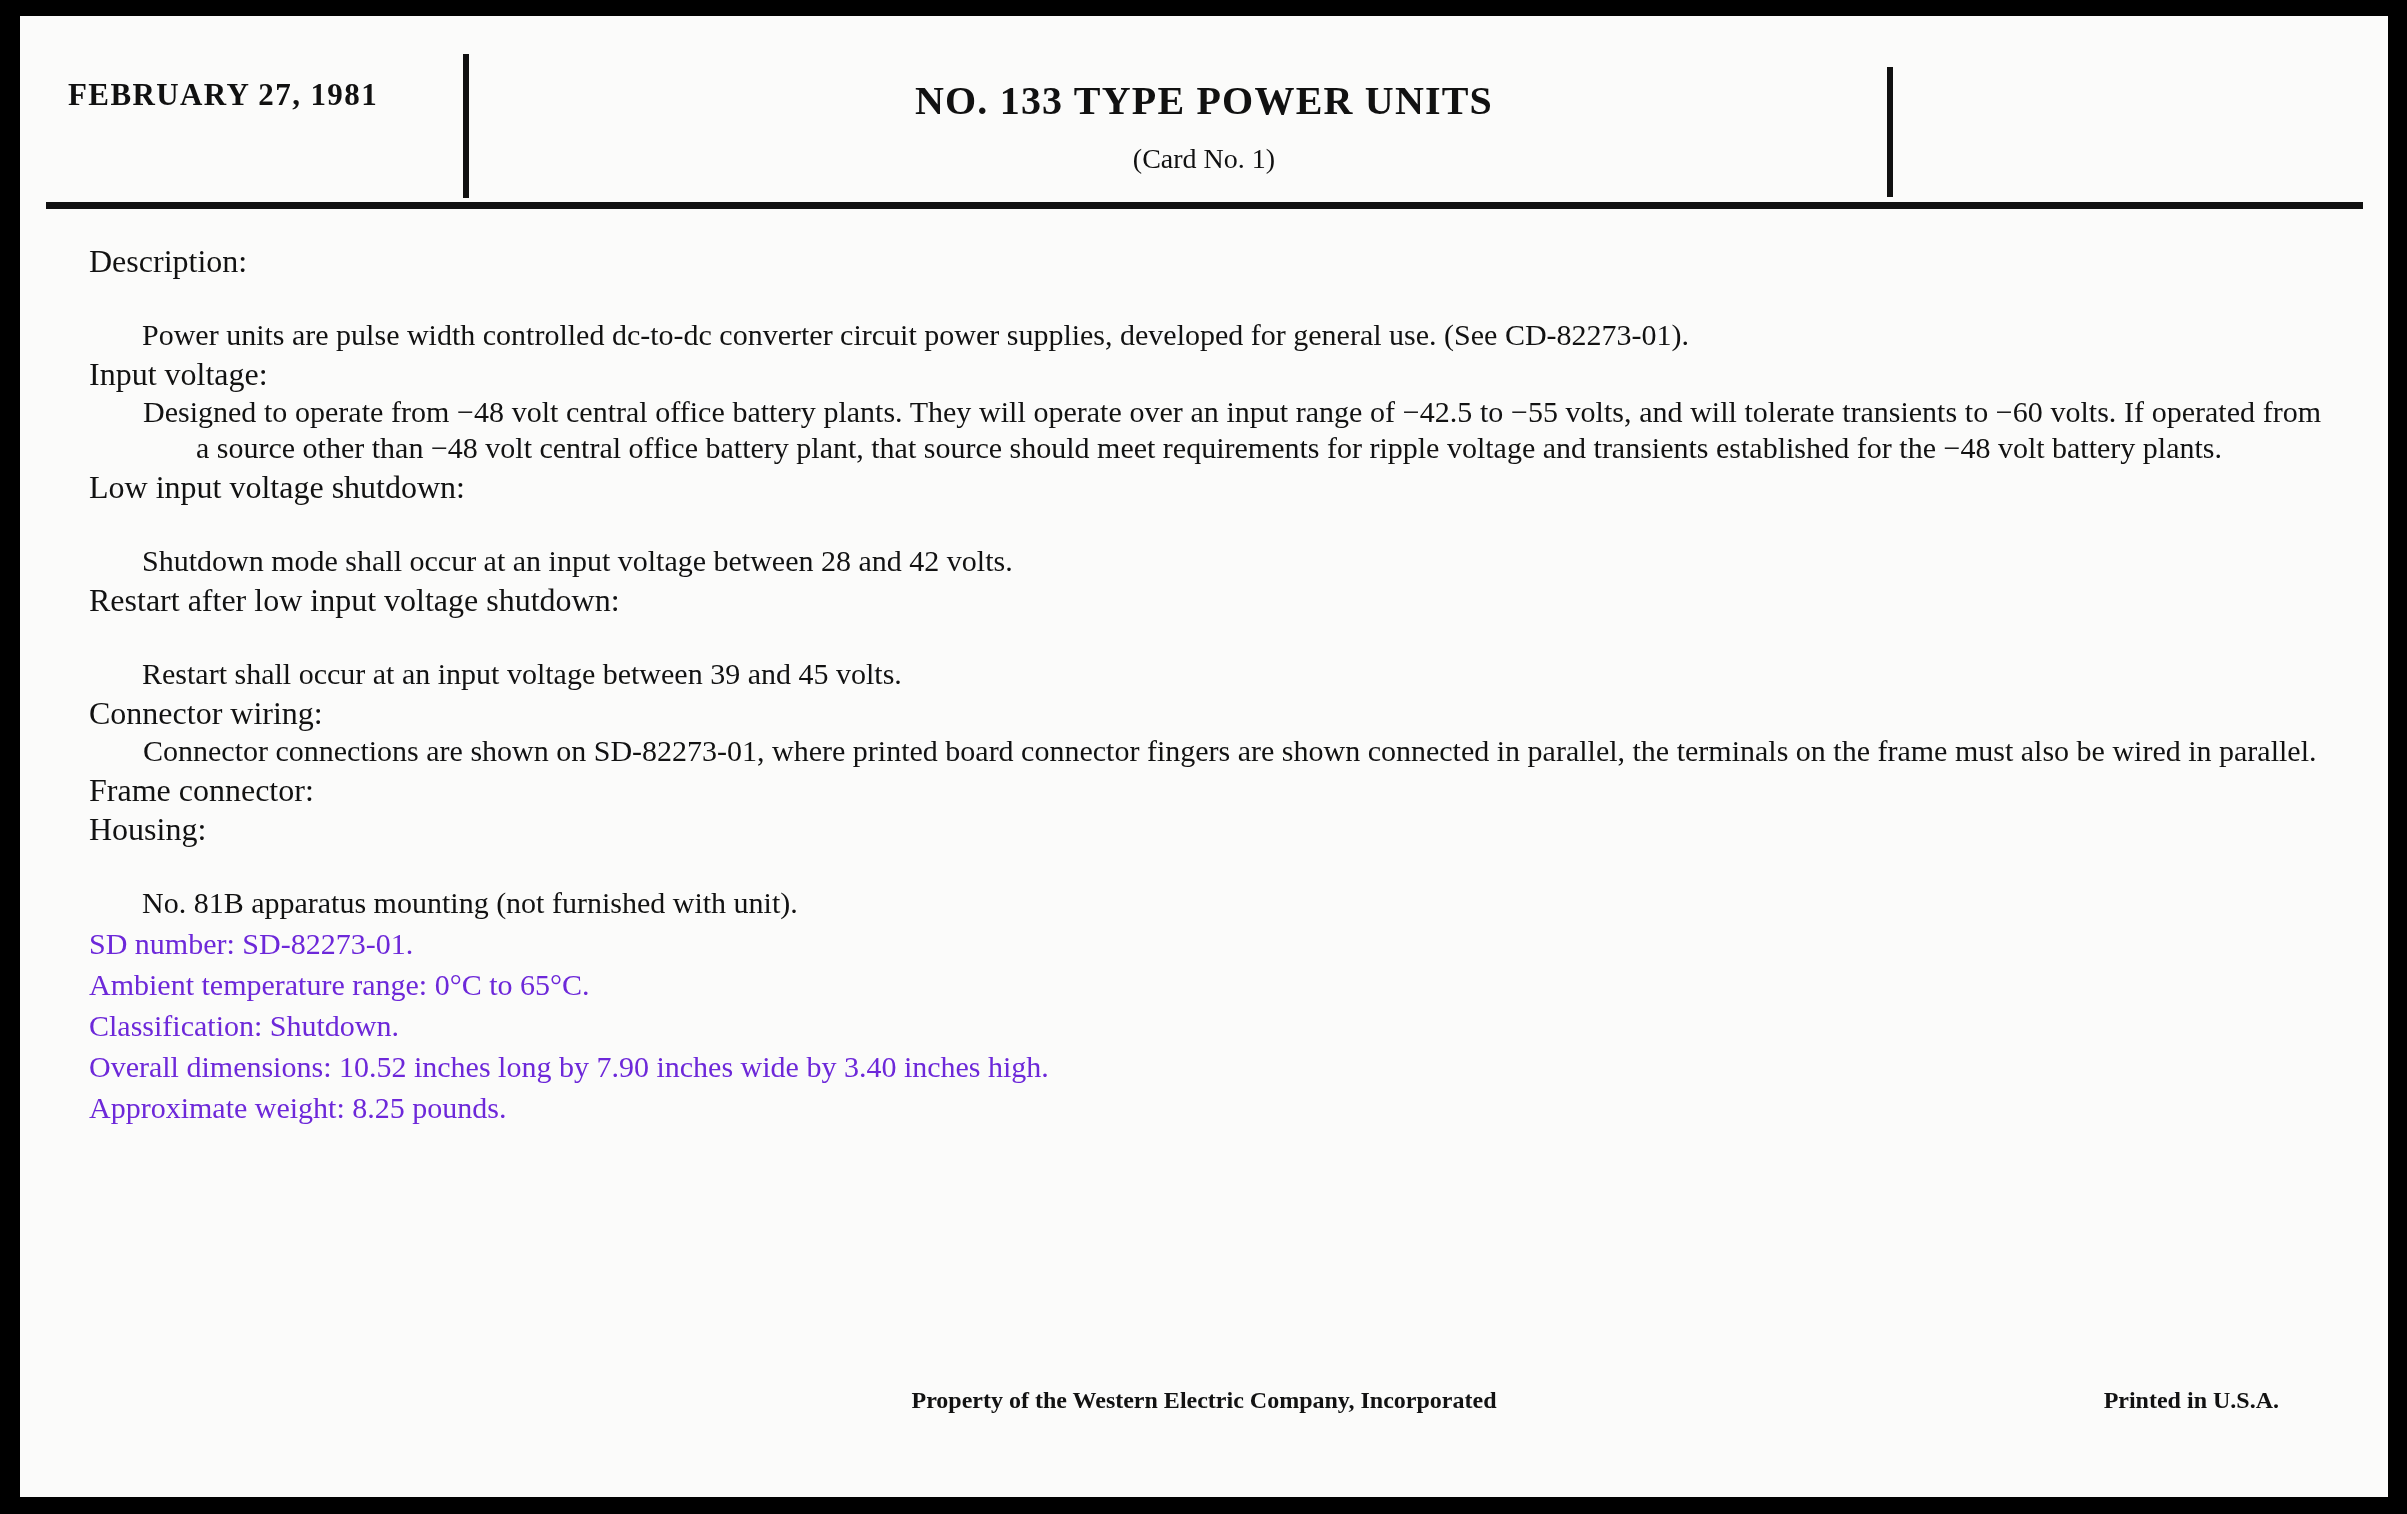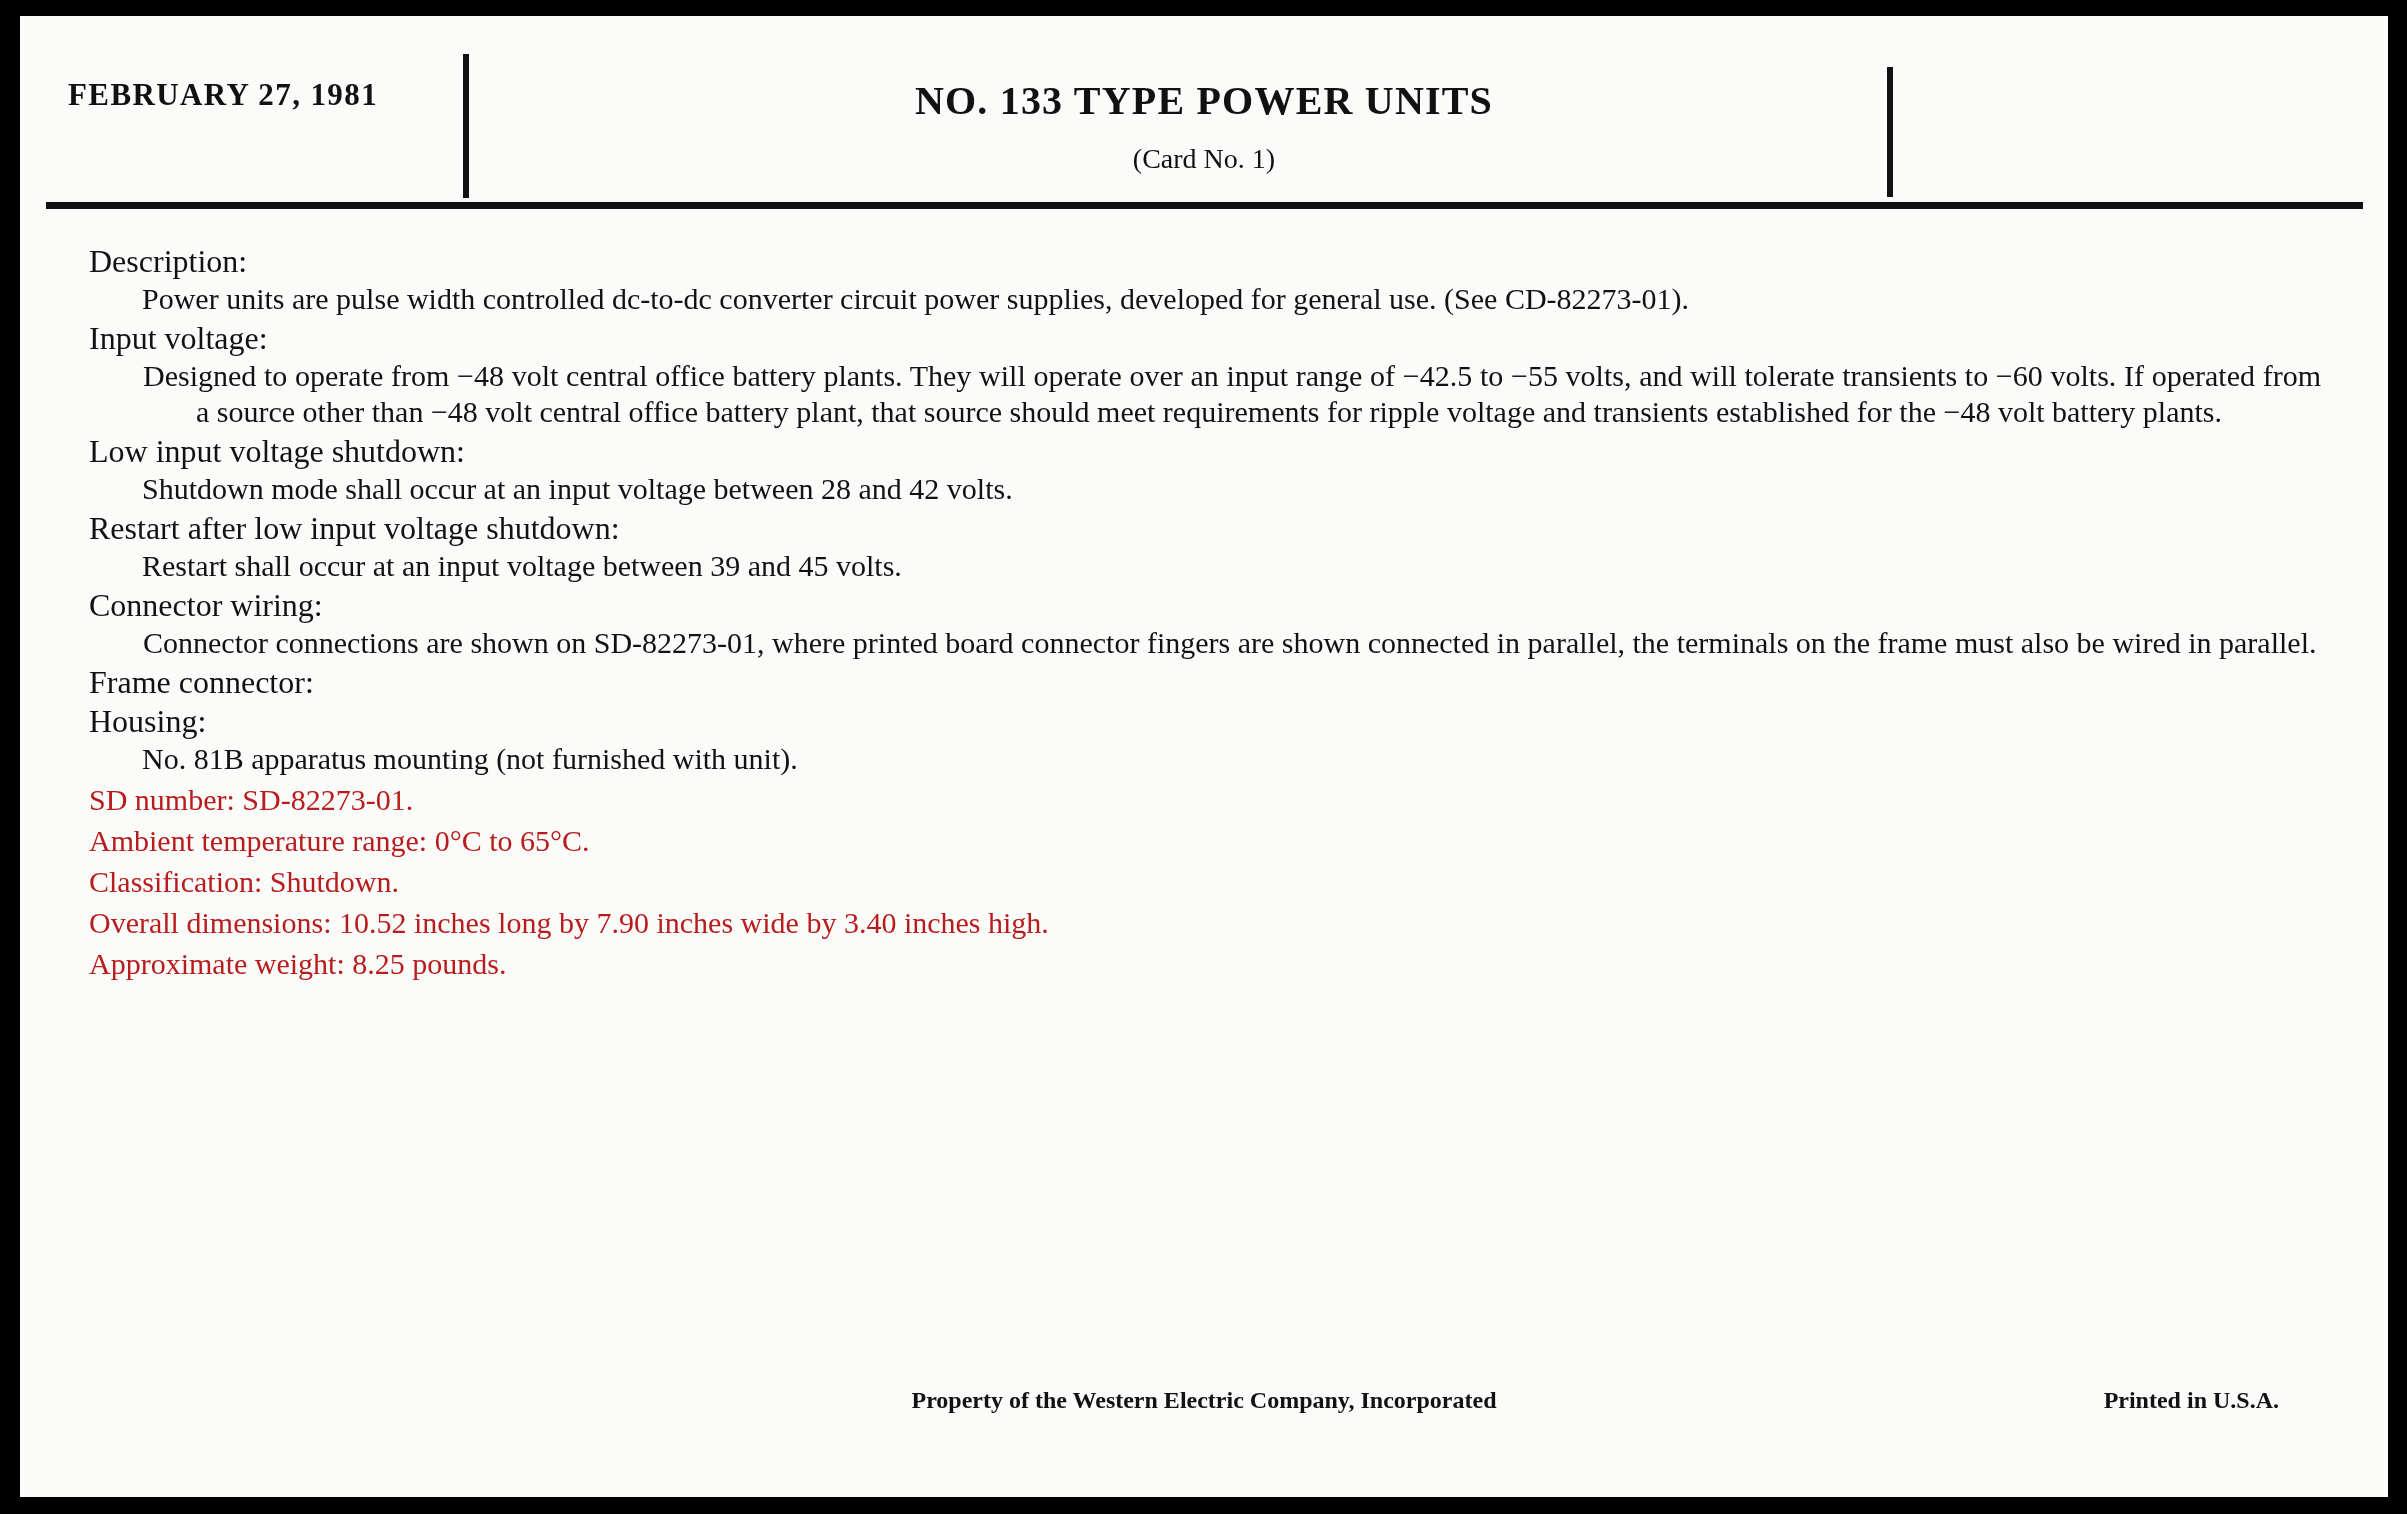--- a/index.html
+++ b/index.html
@@ -120,26 +120,27 @@
     padding-left: 53px;
     text-indent: 0;
     margin-bottom: 2px;
   }
   .detail.hang {
     padding-left: 107px;
     text-indent: -53px;
   }
   .detail.nojust {
     text-align: left;
+    margin-top: 36px;
   }
   .simple-line {
     font-family: "Liberation Serif", serif;
     font-size: 30px;
     line-height: 41px;
-    color: #b91c1c;
+    color: #6d28d9;
   }
   
   .footer-left {
     position: absolute;
     left: 0;
     right: 0;
     top: 1371px;
     text-align: center;
     font-family: "Liberation Serif", serif;
     font-weight: bold;

